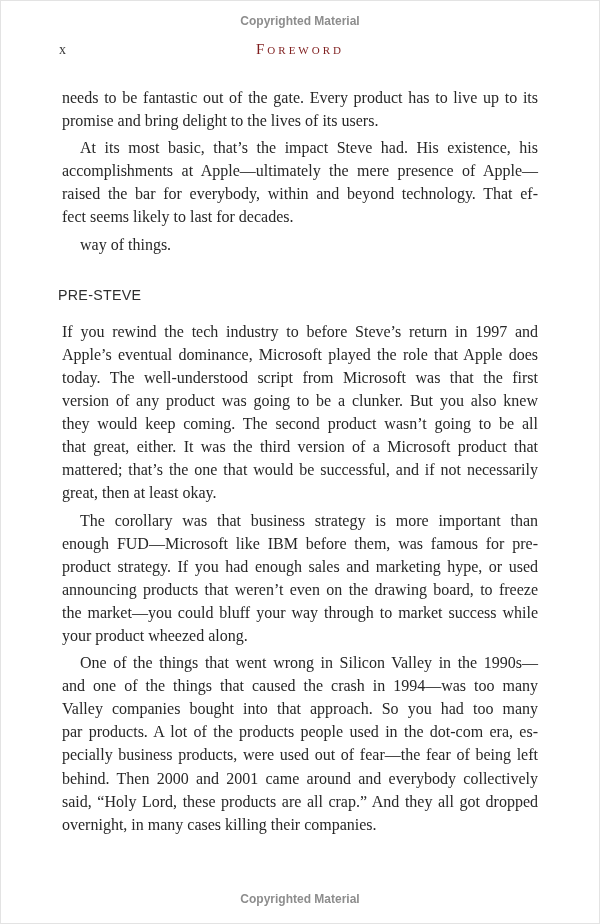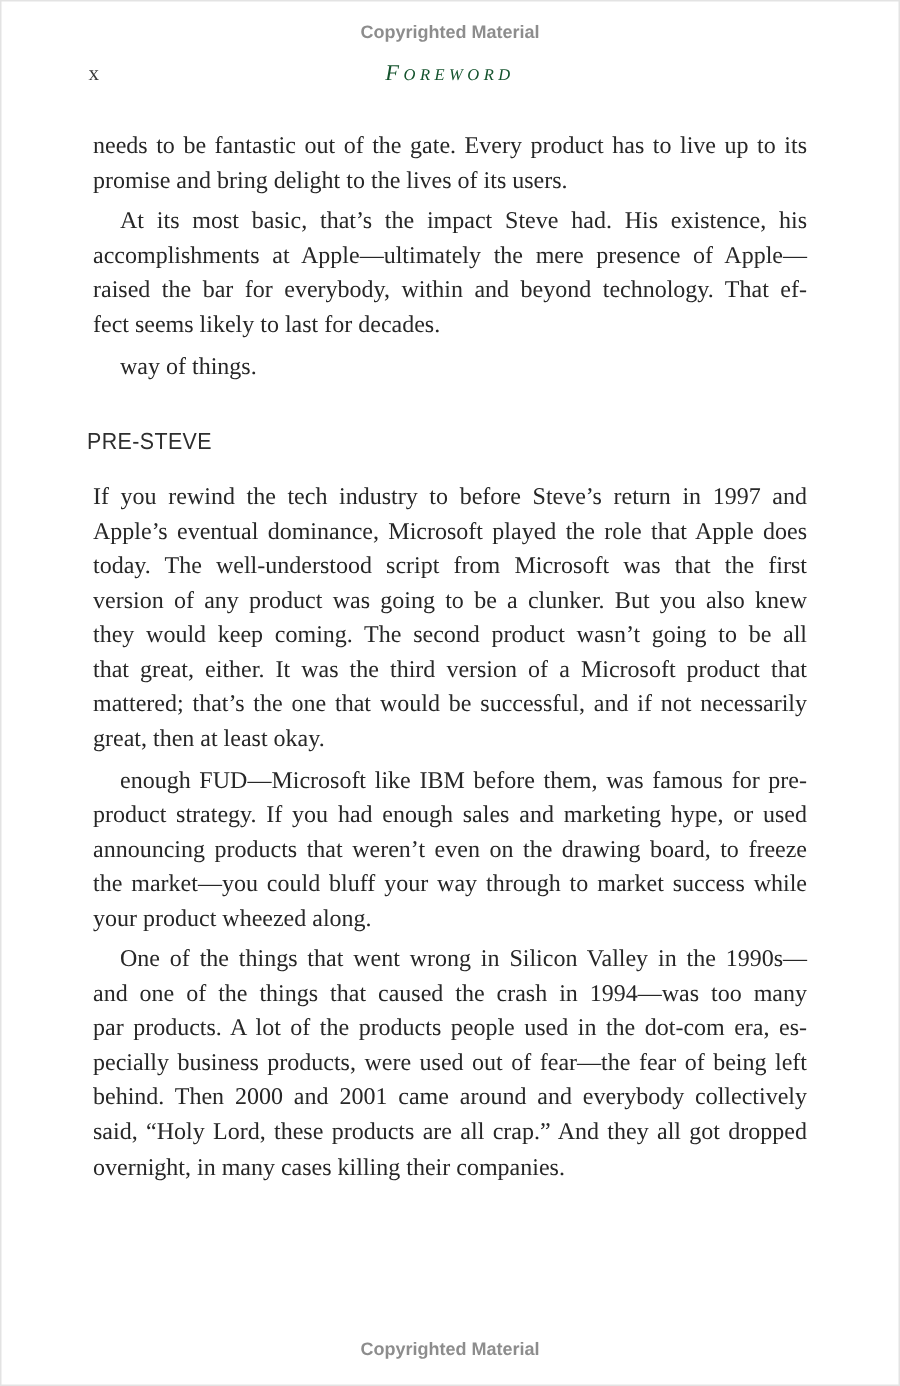--- a/index.html
+++ b/index.html
@@ -35,25 +35,24 @@
   }
   .page-number {
     position: absolute;
     left: 58px;
     top: 1px;
     font-size: 14px;
     color: #3a3a3a;
   }
   .running-head {
     text-align: center;
-    font-style: italic;
     font-variant: small-caps;
     letter-spacing: 3px;
     font-size: 15px;
-    color: #14532d;
+    color: #7f1d1d;
   }
   .body-text {
     margin-top: 27px;
     padding: 0 57px;
     font-size: 16px;
     line-height: 23.1px;
     color: #272727;
   }
   .para { margin: 4px; }
   .line {
@@ -105,29 +104,31 @@
         <div class="line">If you rewind the tech industry to before Steve’s return in 1997 and</div>
         <div class="line">Apple’s eventual dominance, Microsoft played the role that Apple does</div>
         <div class="line">today. The well-understood script from Microsoft was that the first</div>
         <div class="line">version of any product was going to be a clunker. But you also knew</div>
         <div class="line">they would keep coming. The second product wasn’t going to be all</div>
         <div class="line">that great, either. It was the third version of a Microsoft product that</div>
         <div class="line">mattered; that’s the one that would be successful, and if not necessarily</div>
         <div class="line last">great, then at least okay.</div>
       </div>
       <div class="para indent">
+        <div class="line">The corollary was that business strategy is more important than</div>
         <div class="line">enough FUD—Microsoft like IBM before them, was famous for pre-</div>
         <div class="line">product strategy. If you had enough sales and marketing hype, or used</div>
         <div class="line">announcing products that weren’t even on the drawing board, to freeze</div>
         <div class="line">the market—you could bluff your way through to market success while</div>
         <div class="line last">your product wheezed along.</div>
       </div>
       <div class="para indent">
         <div class="line">One of the things that went wrong in Silicon Valley in the 1990s—</div>
         <div class="line">and one of the things that caused the crash in 1994—was too many</div>
+        <div class="line">Valley companies bought into that approach. So you had too many</div>
         <div class="line">par products. A lot of the products people used in the dot-com era, es-</div>
         <div class="line">pecially business products, were used out of fear—the fear of being left</div>
         <div class="line">behind. Then 2000 and 2001 came around and everybody collectively</div>
         <div class="line">said, “Holy Lord, these products are all crap.” And they all got dropped</div>
         <div class="line last">overnight, in many cases killing their companies.</div>
       </div>
     </div>
 
   <div class="notice notice-bottom">Copyrighted Material</div>
 

